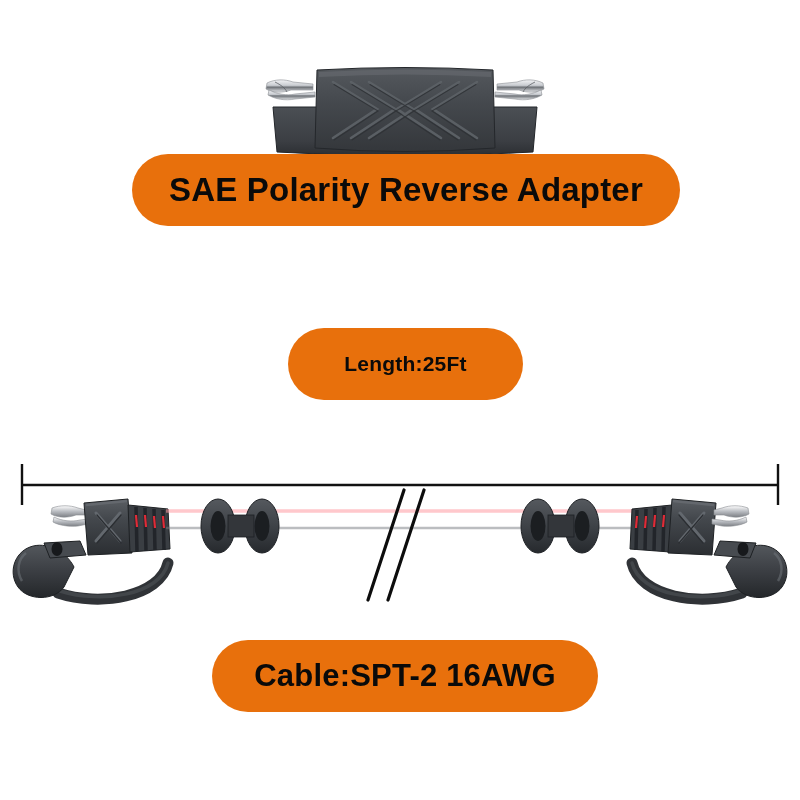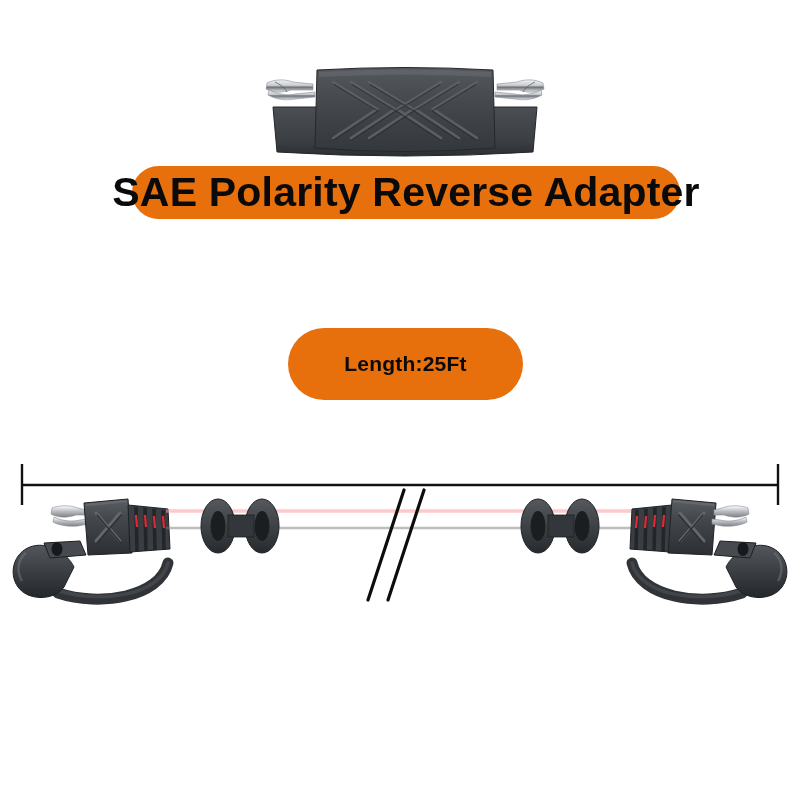--- a/index.html
+++ b/index.html
@@ -33,24 +33,24 @@
     border-radius: 999px;
     color: #0a0a0a;
     font-weight: bold;
     letter-spacing: 0.2px;
     white-space: nowrap;
     box-sizing: border-box;
   }
 
   #pill-adapter {
     left: 132px;
-    top: 166px;
+    top: 154px;
     width: 548px;
-    height: 53px;
-    font-size: 41px;
+    height: 72px;
+    font-size: 33px;
   }
 
   #pill-length {
     left: 288px;
     top: 328px;
     width: 235px;
     height: 72px;
     font-size: 21px;
   }
 
@@ -294,14 +294,17 @@
     </g>
 
     <g>
       <path d="M770 92 C786 98 792 118 782 132 C772 146 746 146 736 132 L726 112 C734 96 754 86 770 92 Z" fill="url(#capGrad)" stroke="#1d2023" stroke-width="1"></path>
       <path d="M756 88 L720 86 L714 100 L750 103 Z" fill="#474b50" stroke="#1d2023" stroke-width="1"></path>
       <ellipse cx="743" cy="94" rx="5.5" ry="7" fill="#17191c"></ellipse>
       <path d="M774 98 C782 104 784 116 778 126" fill="none" stroke="#70747a" stroke-width="2.5" opacity="0.55"></path>
     </g>
   </svg>
 
+  <div class="pill" id="pill-cable">
+    <span>Cable:SPT-2 16AWG</span>
+  </div>
 
 </div>
 
 </body></html>

